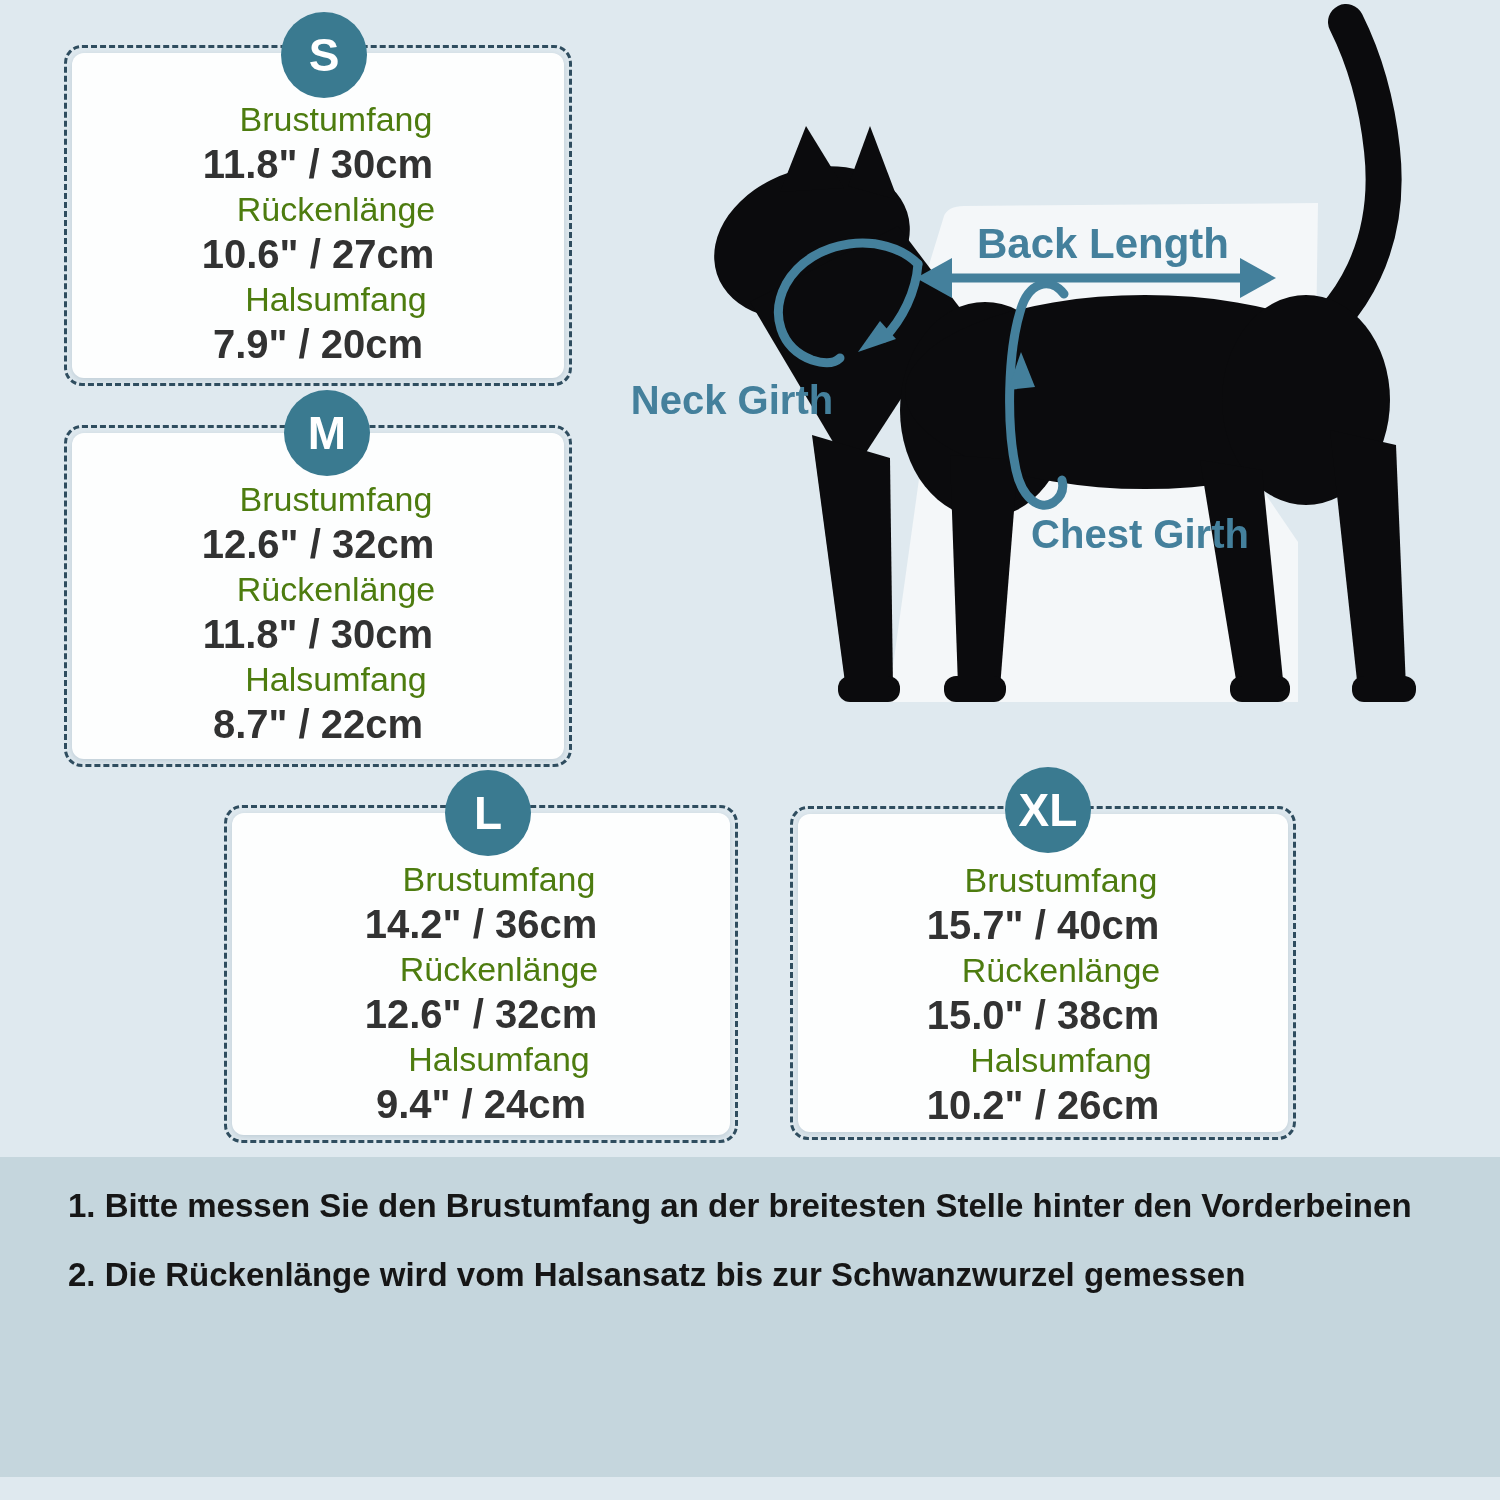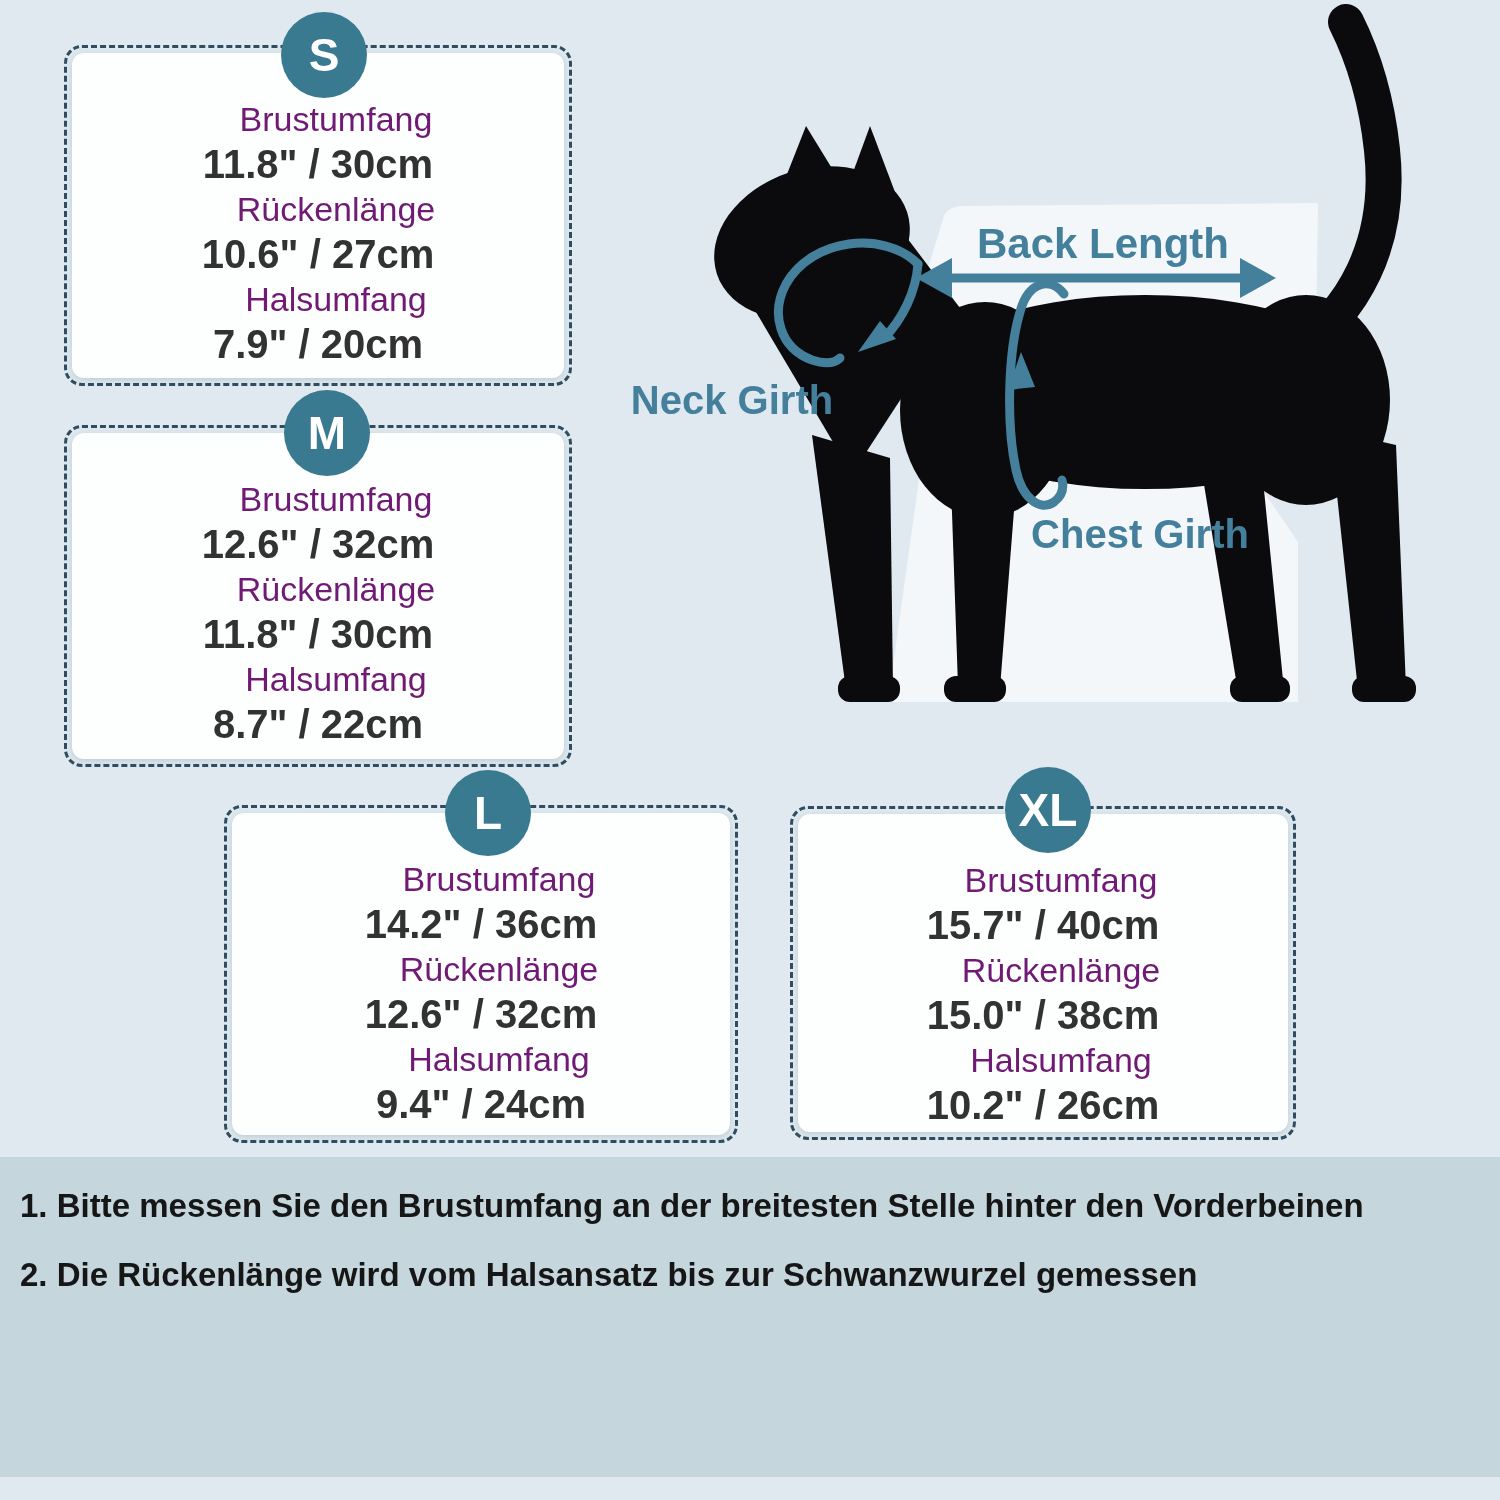--- a/index.html
+++ b/index.html
@@ -16,21 +16,21 @@
     text-align:center; box-sizing:border-box; padding-top:44px;
   }
   .card::after {
     content:""; position:absolute; left:-8px; top:-8px; right:-8px; bottom:-8px;
     border:3px dashed #2f4d5f; border-radius:18px; pointer-events:none;
   }
   .card-s  {left:72px;  top:53px;  width:492px; height:325px;}
   .card-m  {left:72px;  top:433px; width:492px; height:326px;}
   .card-l  {left:232px; top:813px; width:498px; height:322px;}
   .card-xl {left:798px; top:814px; width:490px; height:318px;}
-  .mname {font-size:34px; height:45px; line-height:45px; color:#701a75;padding-left:36px;}
+  .mname {font-size:34px; height:45px; line-height:45px; color:#4d7c0f;padding-left:36px;}
   .mval  {font-size:40px; height:45px; line-height:45px; font-weight:bold; color:#323232;}
   
   .badge {
     position:absolute; width:86px; height:86px; border-radius:50%;
     background:#3a7a90; color:#ffffff; font-weight:bold; font-size:46px;
     display:flex; align-items:center; justify-content:center; z-index:3;
   }
   .badge-s  {left:281px;  top:12px;}
   .badge-m  {left:284px;  top:390px;}
   .badge-l  {left:445px;  top:770px;}
@@ -38,21 +38,21 @@
   
   .cat-svg {position:absolute; left:600px; top:0; width:900px; height:770px;}
   .diag-label {font-family:"Liberation Sans", sans-serif; font-weight:bold; fill:#44809c;}
   
   .band {
     position:absolute; left:0; top:1157px; width:1500px; height:320px;
     background:#c5d6dd; box-sizing:border-box; padding:26px 18px 0 20px;
   }
   .instr {
     font-size:33px; font-weight:bold; color:#161616;
-    height:45px; line-height:45px; margin-bottom:24px; white-space:nowrap;
+    height:45px; line-height:45px; margin-bottom:24px; white-space:nowrap;margin-left:48px;
   }
 </style>
 </head>
 <body>
 
 <div class="stage">
 
   <div class="card card-s">
     <div class="mname">Brustumfang</div>
     <div class="mval">11.8" / 30cm</div>

